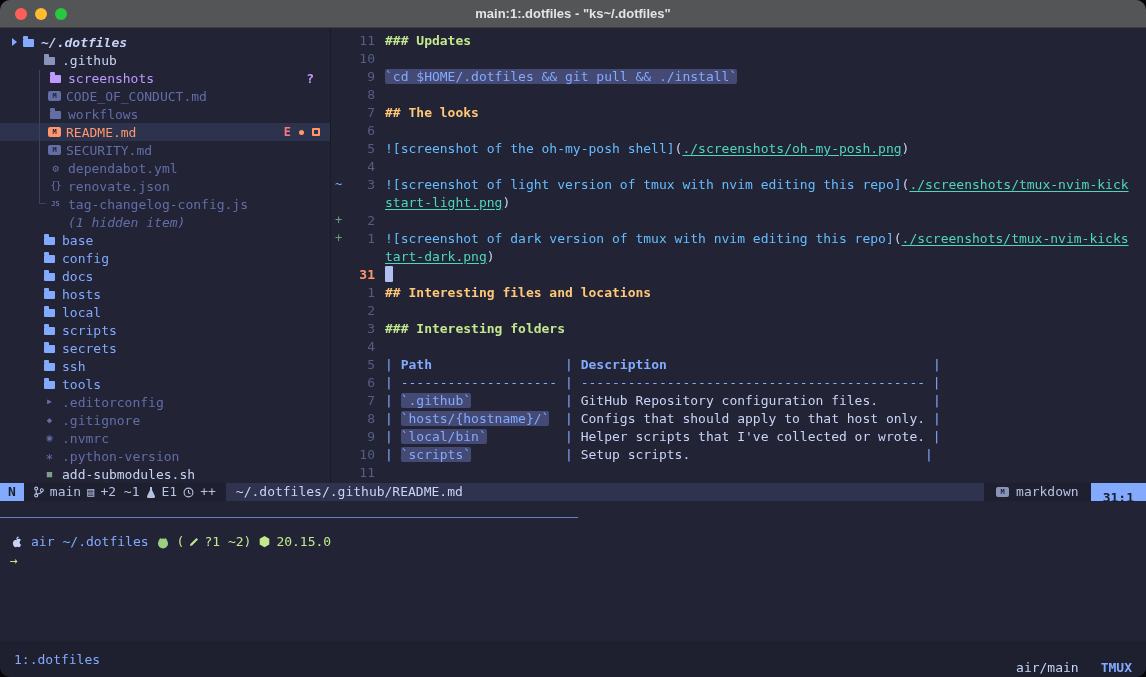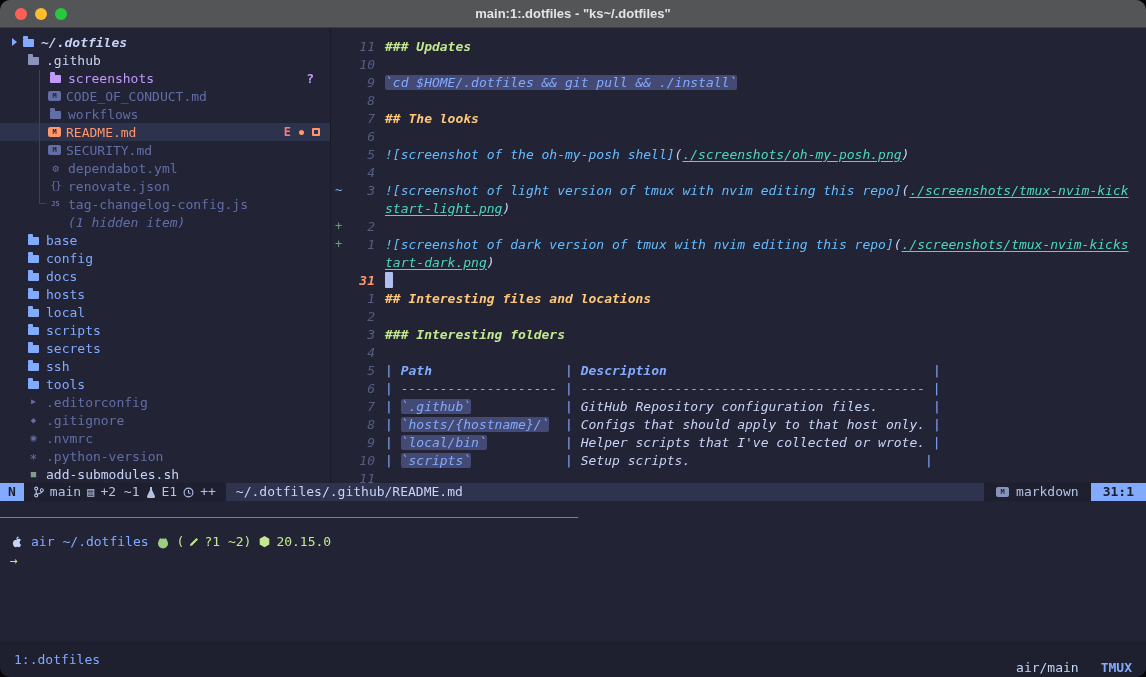--- a/index.html
+++ b/index.html
@@ -15,21 +15,21 @@
   .titlebar{height:28px;background:#545557;position:relative;display:flex;align-items:center;
             justify-content:center;flex:none;border-bottom:1px solid #3c3d3f;}
   .lights{position:absolute;left:15px;top:0;height:100%;display:flex;align-items:center;gap:8px;}
   .light{width:12px;height:12px;border-radius:50%;display:inline-block;}
   .light.red{background:#ff5f57}.light.yellow{background:#febc2e}.light.green{background:#28c840}
   .title{color:#e3e4e5;font-family:"Liberation Sans",sans-serif;font-size:13px;font-weight:bold;}
   
   .main-row{display:flex;height:455px;flex:none;background:var(--bg);font-size:13px;}
   .sidebar{width:331px;flex:none;position:relative;padding-top:5px;border-right:1px solid #191b29;}
   .tree-row{height:18px;display:flex;align-items:center;}
-  .tree-row.d0{padding-left:10px}.tree-row.d1{padding-left:26px}.tree-row.d2{padding-left:48px}
+  .tree-row.d0{padding-left:10px}.tree-row.d1{padding-left:42px}.tree-row.d2{padding-left:48px}
   .tree-row.selected{background:var(--sel);}
   .tlabel{white-space:pre;}
   .c-root{color:var(--fg);font-weight:bold;font-style:italic}
   .c-fg{color:var(--fg)} .c-dim{color:var(--dim)} .c-blue{color:var(--blue)}
   .c-purple{color:var(--purple)} .c-orange{color:var(--orange)}
   .ital{font-style:italic}
   .ticon{width:15px;min-width:15px;height:12px;display:inline-flex;align-items:center;
          justify-content:center;margin-right:5px;font-size:10px;line-height:1;position:relative;}
   .ic-blue{color:var(--blue)} .ic-dim{color:var(--dim)} .ic-purple{color:var(--purple)}
   .ic-lav{color:#8a93bc} .ic-green{color:#7d9e87} .ic-orange{color:var(--orange)}
@@ -53,21 +53,21 @@
   .ticon-square::before{content:"■";font-size:9px}
   .ticon-none::before{content:""}
   .tbadge{margin-left:auto;color:var(--purple);font-weight:bold;padding-right:16px;font-size:13px;}
   .tmarkers{margin-left:auto;display:flex;gap:8px;align-items:center;padding-right:10px;}
   .mk-diag{color:var(--red);font-weight:bold;font-size:12px}
   .mk-dot{width:5px;height:5px;border-radius:50%;background:var(--orange);display:inline-block}
   .mk-sq{width:8px;height:8px;border:2px solid var(--orange);border-radius:1px;display:inline-block}
   .guide-v{position:absolute;left:39px;top:42px;height:134px;border-left:1px solid #3b4261;}
   .guide-h{position:absolute;left:39px;top:175px;width:7px;height:1px;background:#3b4261;}
   
-  .editor{flex:1;padding-top:9px;overflow:hidden;font-style:italic;}
+  .editor{flex:1;padding-top:3px;overflow:hidden;}
   .eline{height:18px;display:flex;align-items:center;}
   .esign{width:16px;min-width:16px;text-align:left;padding-left:4px;font-size:12px;}
   .sign-add{color:#6f9a82} .sign-chg{color:#86a7fc}
   .enum{width:28px;min-width:28px;text-align:right;color:var(--gutter);}
   .enum.cur{color:var(--orange);font-weight:bold;}
   .etext{margin-left:10px;white-space:pre;display:flex;align-items:center;}
   .etext span{white-space:pre;}
   .sg-h2{color:var(--yellow);font-weight:bold}
   .sg-h3{color:var(--green);font-weight:bold}
   .sg-code{color:var(--blue);background:var(--codebg);border-radius:2px}
@@ -83,21 +83,21 @@
   .sl-neotree{width:331px;flex:none;color:var(--blue);padding-left:4px;}
   .sl-mode{background:var(--blue);color:#1b1d2b;font-weight:bold;padding:0 8px;}
   .sl-git{display:flex;align-items:center;gap:6px;padding:0 10px;color:#b6c0e3;}
   .sl-git svg{flex:none}
   .glyph-buffer::before{content:"▤";font-size:12px}
   .sl-path{flex:1;background:#2f334d;color:var(--fg);padding-left:10px;}
   .sl-ft{display:flex;align-items:center;gap:7px;padding:0 12px;color:#b6c0e3;background:var(--panel);}
   .mdchip{background:#8a93bc;border-radius:2px;width:13px;height:10px;position:relative;display:inline-block;}
   .mdchip::before{content:"M";position:absolute;inset:0;color:#1e2030;
         font:bold 7px/10px "DejaVu Sans Mono",monospace;text-align:center;}
-  .sl-pos{background:var(--blue);color:#1b1d2b;font-weight:bold;padding:0 12px;}
+  .sl-pos{background:var(--blue);color:#1b1d2b;font-weight:bold;padding:6px 12px;}
   
   .shell{height:140px;flex:none;position:relative;font-size:13px;}
   .pane-divider{position:absolute;left:0;top:16px;width:578px;height:1px;background:#6a7fc8;}
   .prompt{position:absolute;left:10px;top:30px;display:flex;align-items:flex-end;gap:8px;height:18px;}
   .p-host,.p-path{color:var(--blue);}
   .p-git{color:var(--green);display:flex;align-items:center;gap:5px;}
   .p-node{color:var(--green);display:flex;align-items:center;gap:6px;}
   .prompt2{position:absolute;left:10px;top:52px;height:18px;color:var(--green);}
   
   .tmuxbar{height:36px;flex:none;background:var(--panel);display:flex;align-items:center;

